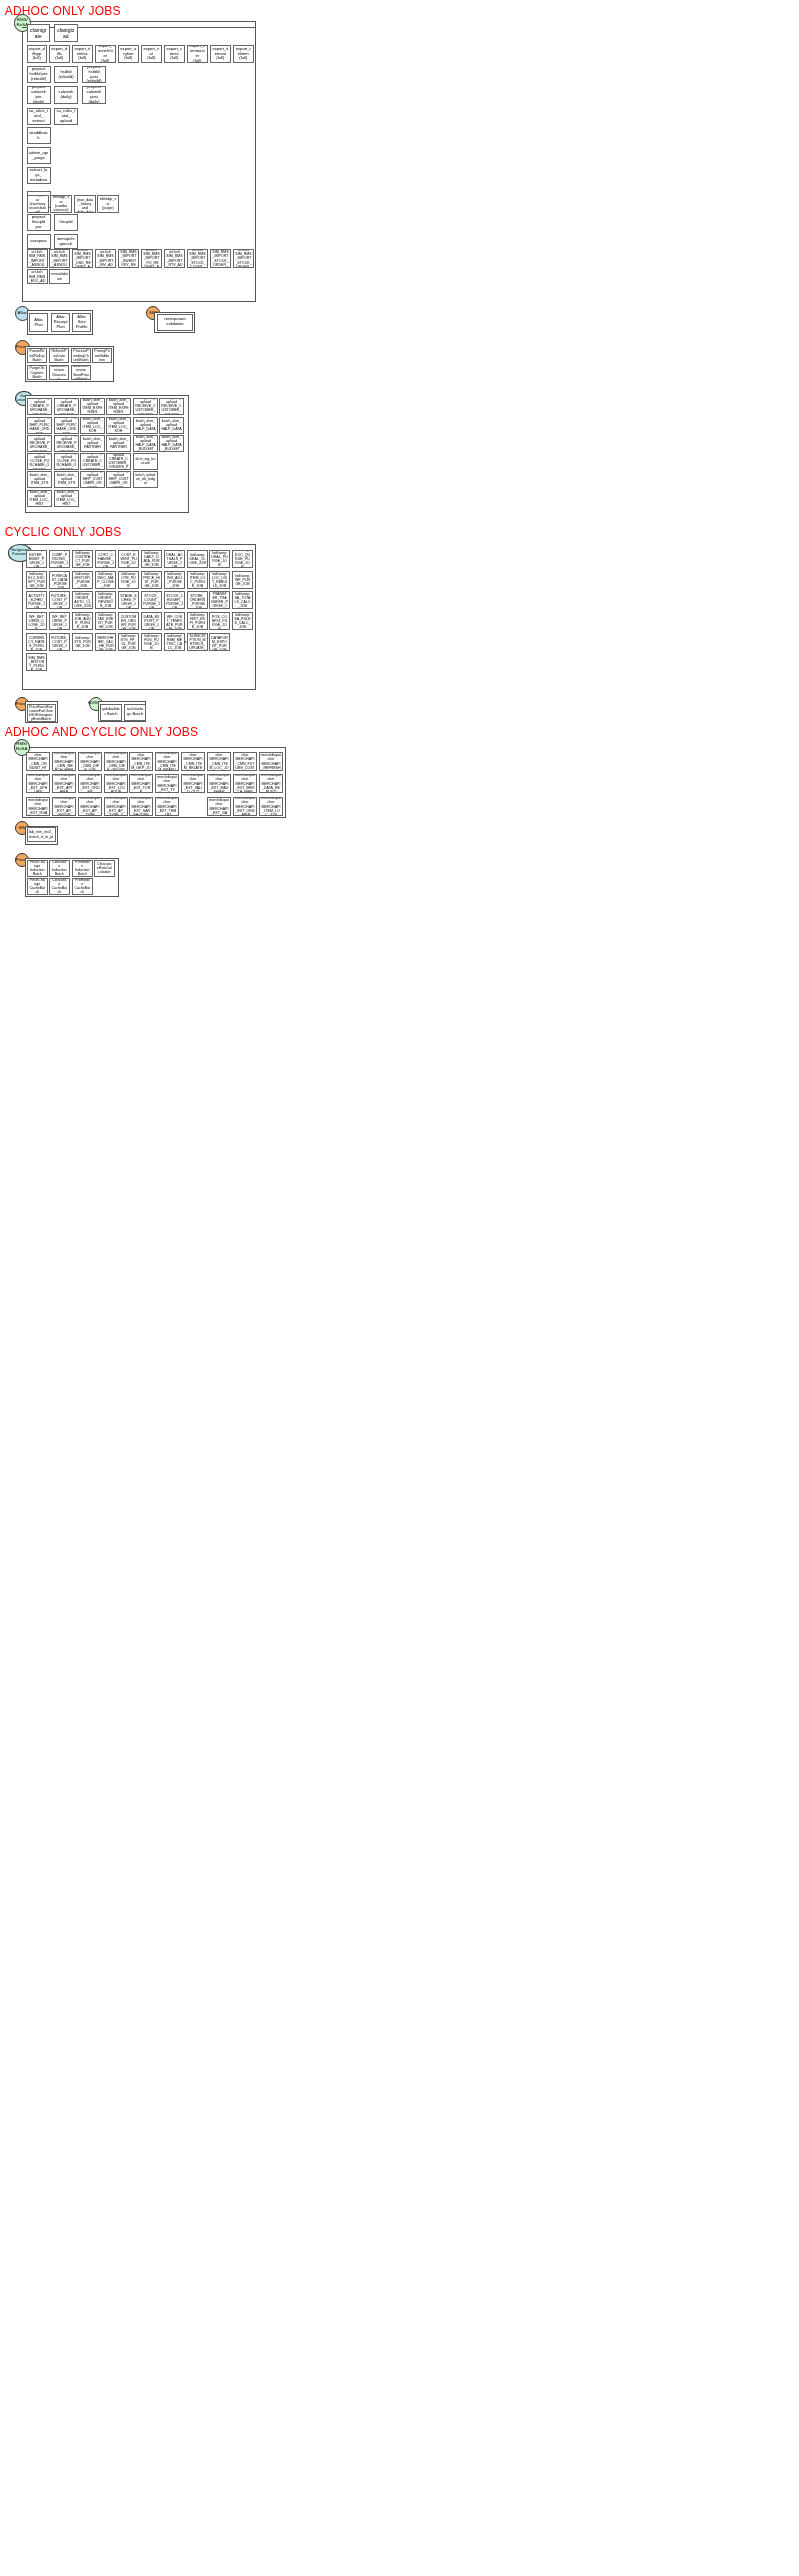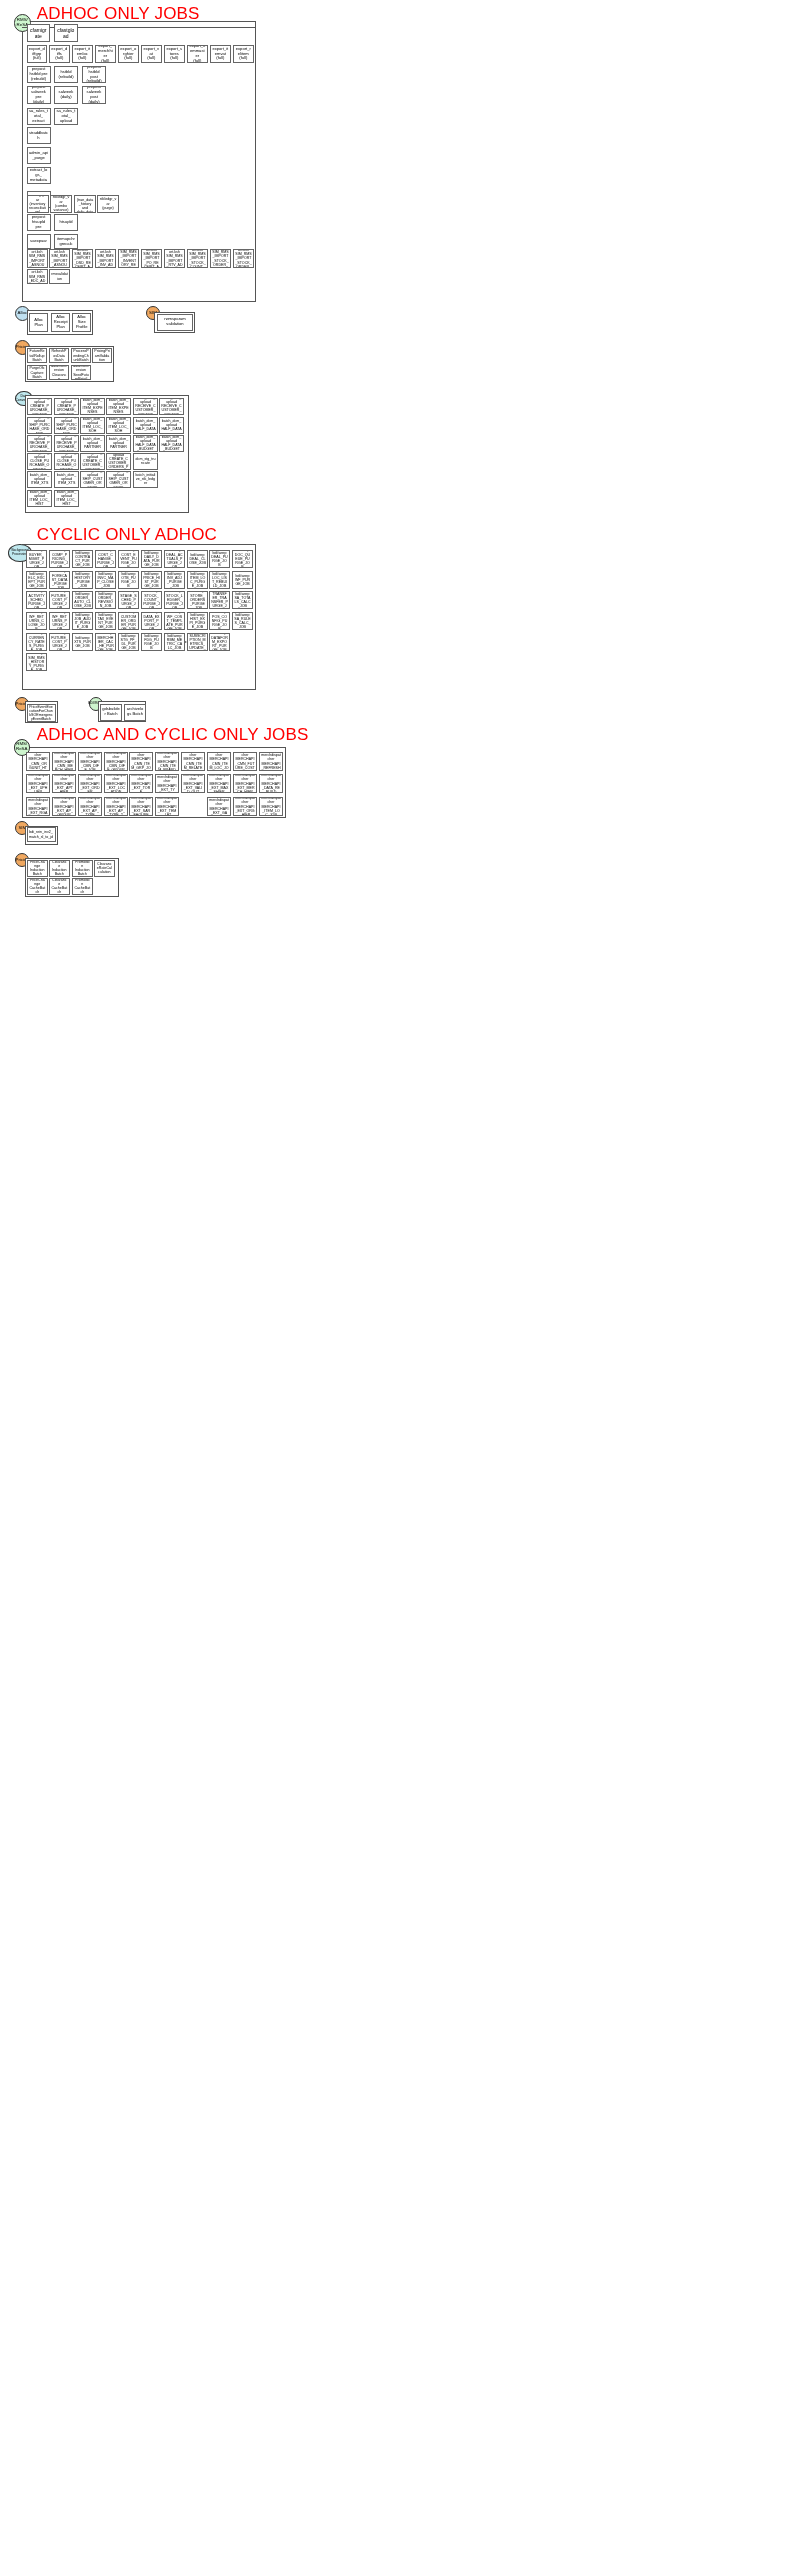--- a/index.html
+++ b/index.html
@@ -3,22 +3,22 @@
 <meta charset="utf-8">
 <style>
   * { box-sizing: border-box; }
   html,body { margin:0; padding:0; background:#ffffff; }
   body {
     width:799px; height:2576px; position:relative;
     font-family:"Liberation Sans", sans-serif;
     color:#000;
   }
   .section-title {
-    position:absolute; color:#ff0000; font-size:17px;
-    font-family:"Liberation Sans", sans-serif; letter-spacing:0.2px;margin-left:32px;
+    position:absolute; color:#ff0000; font-size:12px;
+    font-family:"Liberation Sans", sans-serif; letter-spacing:0.2px;
   }
   .panel {
     position:absolute; border:0.6px solid #555; background:#fff;
   }
   .node {
     position:absolute; border:0.6px solid #666; background:#fff;
     display:flex; align-items:center; justify-content:center;
     text-align:center; font-size:5px; line-height:1.25;
     padding:1.2px; overflow:hidden; word-break:break-word;
   }
@@ -50,21 +50,21 @@
 <div class="panel" style="left:22.4px; top:20.6px; width:234px; height:281px;"></div>
 
 <div class="circle c-green" style="left:13.5px; top:14px; width:17.7px; height:17.7px;">
   <span style="white-space:pre-line;">RMS/
 ReSA</span>
 </div>
 
 <div class="line vline" style="left:22.4px; top:32px; height:247px;"></div>
 <div class="line hline" style="left:22.4px; top:26.5px; width:234px;"></div>
 
-<div class="section-title" style="left:4.7px; top:525px;">CYCLIC ONLY ADHOC</div>
+<div class="section-title" style="left:4.7px; top:525px;">CYCLIC ONLY JOBS</div>
 
 <div class="panel" style="left:22.4px; top:544px; width:234px; height:146px;"></div>
 <div class="circle c-cyan" style="left:8.2px; top:544px; width:23.5px; height:17.7px; border-radius:50%;">
   <span style="font-size:3.2px; white-space:pre-line;">Background
 Processing</span>
 </div>
 
 <div class="section-title" style="left:4.7px; top:725px;">ADHOC AND CYCLIC ONLY JOBS</div>
 
 <div class="panel" style="left:22.4px; top:747px; width:264px; height:71px;"></div>

